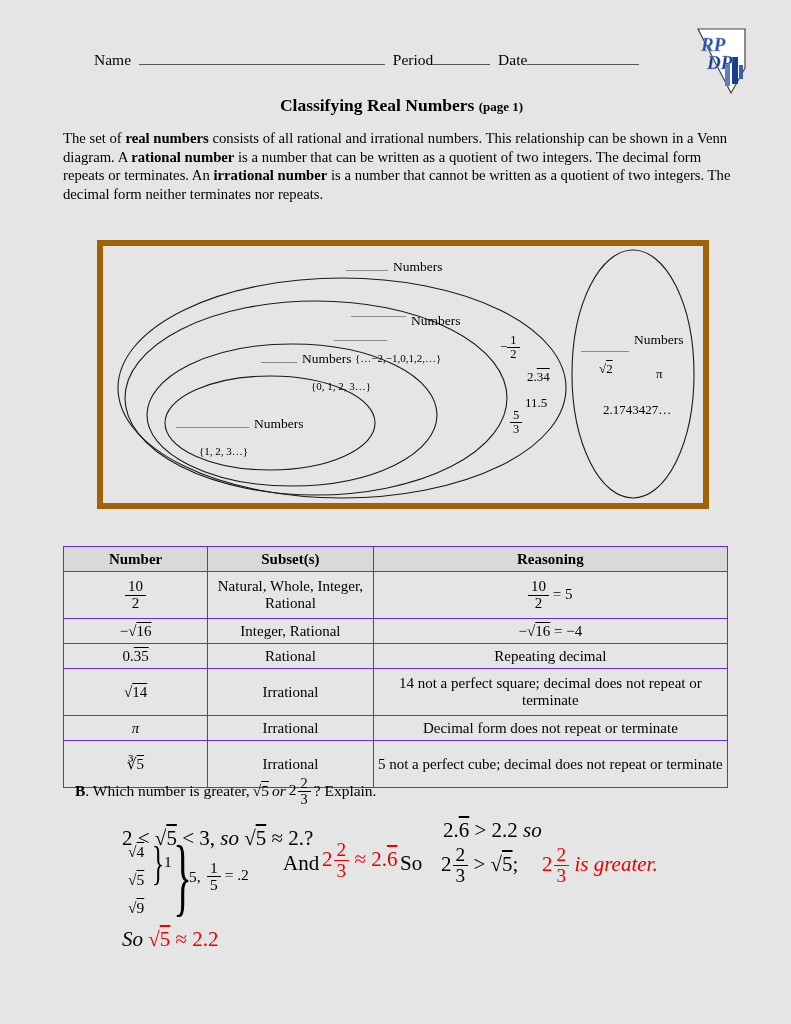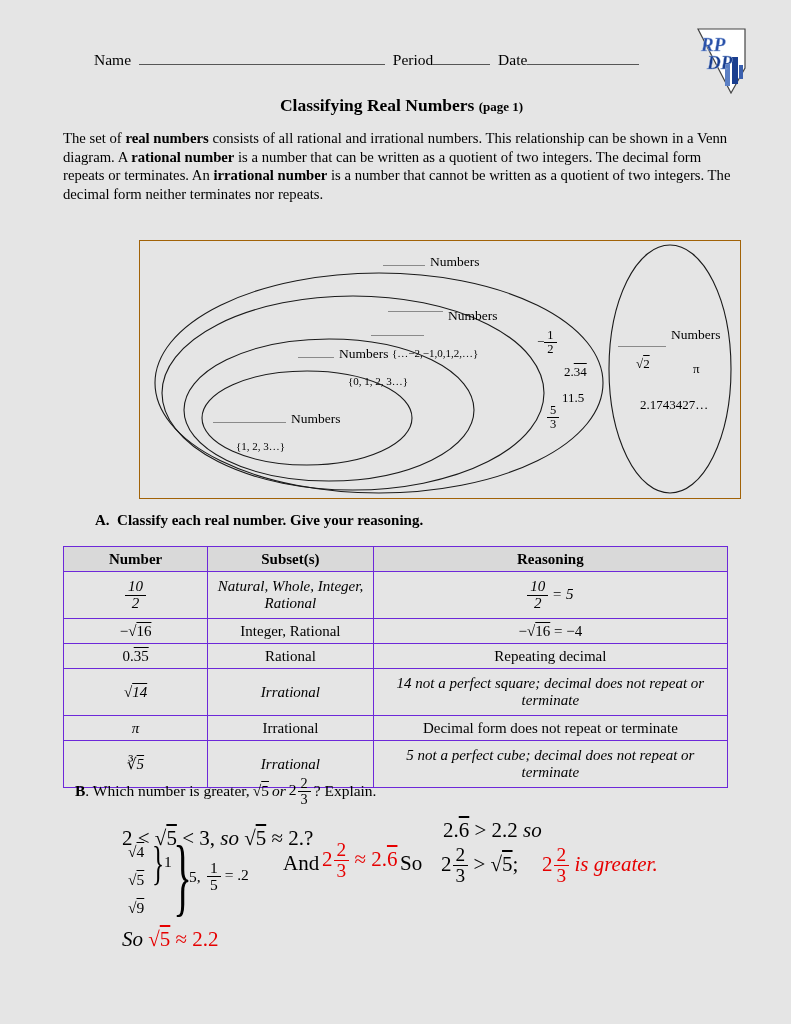--- a/index.html
+++ b/index.html
@@ -23,35 +23,35 @@
   
   .hdr{left:94px;top:50px;font-size:15.5px;white-space:nowrap;}
   .hdr .blank{margin:0 4px;}
   
   .title{left:6px;top:95px;width:791px;text-align:center;font-size:17.5px;font-weight:bold;}
   .title .note{font-size:13px;}
   
   .intro{left:63px;top:129px;width:668px;font-size:14.7px;line-height:1.27;text-align:left;}
   .fill{left:63px;top:213px;width:700px;font-size:14.7px;}
   
-  .vennbox{left:97px;top:240px;width:600px;height:257px;border:1px solid #a16207;margin-left:42px;}
+  .vennbox{left:97px;top:240px;width:600px;height:257px;border:6px solid #a16207;}
   .vennbox svg{position:absolute;left:0;top:0;}
   .vlbl{position:absolute;font-size:13.5px;white-space:nowrap;}
   .vword{padding-left:5px;}
   .vset{position:absolute;font-size:11px;white-space:nowrap;}
   .vex{position:absolute;font-size:13px;white-space:nowrap;}
   .drop .vword{display:inline-block;transform:translateY(8px);}
   .riseline .vblank{transform:translateY(8px);}
   
   .secA{left:95px;top:512px;font-size:15px;font-weight:bold;}
   table.cls{position:absolute;left:63px;top:546px;width:665px;border-collapse:collapse;font-size:15px;}
   table.cls th,table.cls td{border:1px solid #6d28d9;text-align:center;vertical-align:middle;padding:1px 4px;}
   table.cls th{background:#d9d9d9;font-weight:bold;height:22px;}
   td.c1{width:138px;} td.c2{width:160px;} td.c3{width:355px;}
-  tr.tall td{height:44px;font-style:italic;} tr.short td{height:22px;margin-top:48px;}
+  tr.tall td{height:44px;} tr.short td{height:22px;margin-top:48px;}
   
   .secB{left:75px;top:776px;font-size:15.5px;display:flex;align-items:center;gap:3px;white-space:nowrap;}
   .work{font-size:21px;white-space:nowrap;}
   .red{color:#e60000;}
   .brace{position:absolute;line-height:1;transform-origin:center;}
   .brace.small{font-size:46px;transform:scaleX(.55);}
   .brace.big{font-size:86px;transform:scaleX(.45);}
   .radrow{font-size:15.5px;position:absolute;}
 </style>
 </head>
@@ -130,24 +130,20 @@
     <div class="vlbl riseline" style="left:478px;top:83px">
       <span class="blank vblank" style="width:48px"></span><span class="vword">Numbers</span>
     </div>
     <div class="vex" style="left:496px;top:115px">
       <span class="rad"><span>√</span><span class="over">2</span></span>
     </div>
     <div class="vex" style="left:553px;top:120px">π</div>
     <div class="vex" style="left:500px;top:156px">2.1743427…</div>
   </div>
 
-  <div class="abs secA">
-    <span>A.</span>&nbsp;
-    <span>Classify each real number.  Give your reasoning.</span>
-  </div>
 
   <table class="cls">
     <tbody>
         <tr>
       <th class="c1">Number</th>
       <th class="c2">Subset(s)</th>
       <th class="c3">Reasoning</th>
     </tr>
     <tr class="tall">
       <td class="c1">

